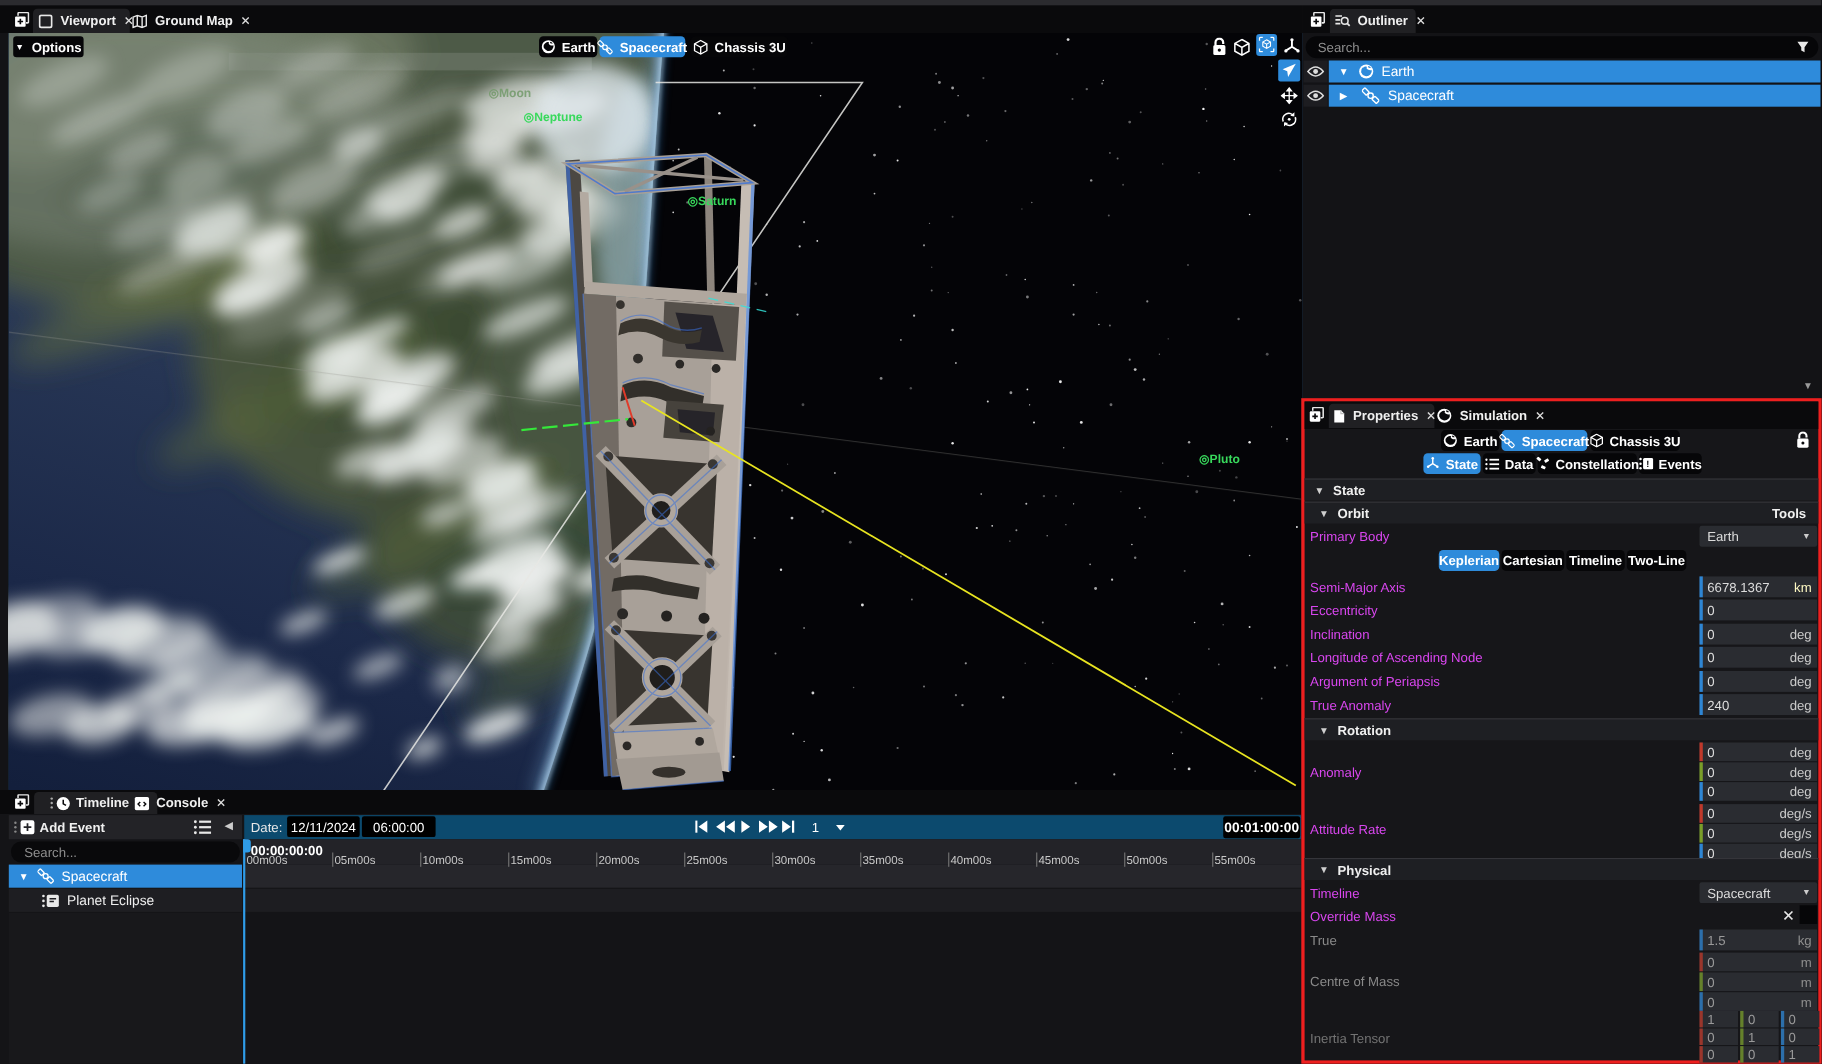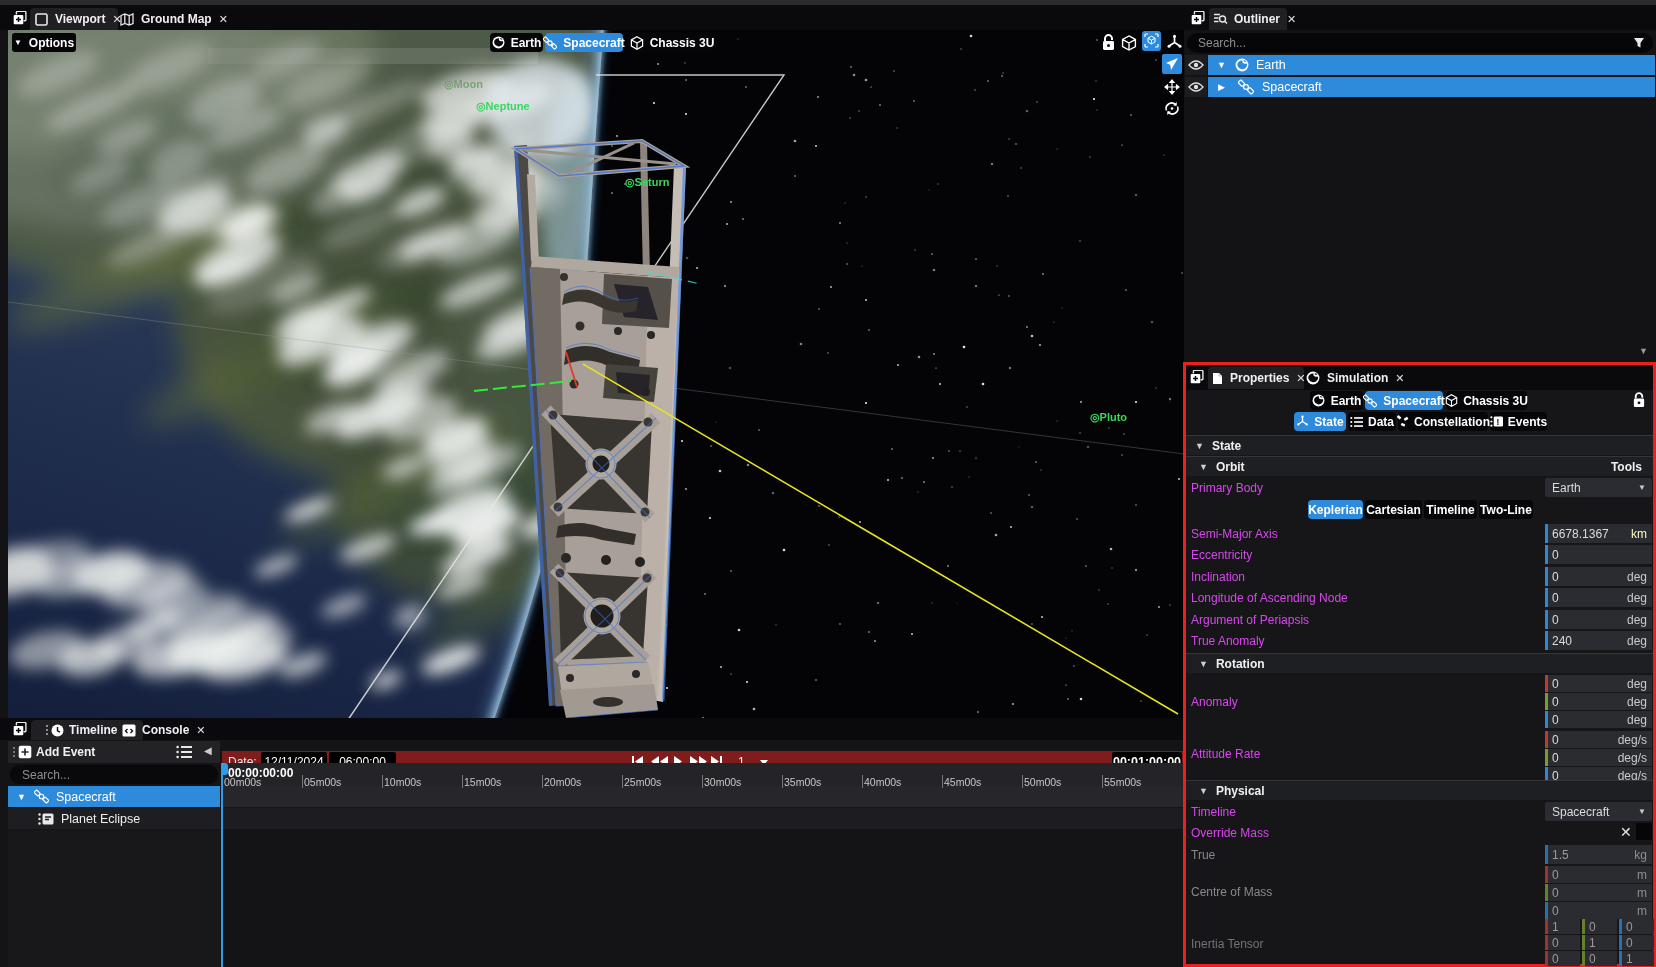--- a/index.html
+++ b/index.html
@@ -633,21 +633,21 @@
           <circle cx="1.5" cy="7" r="1.2"></circle>
           <circle cx="1.5" cy="11.5" r="1.2"></circle>
           <rect x="4.5" y="1.5" width="11" height="11" rx="1.5"></rect>
         </g>
         <path d="M7 5h6 M7 7.5h4" stroke="#1e1e22" stroke-width="1.3"></path>
       </svg>
     <span style="font-size:12.5px;color:#eee;margin-left:7px">Planet Eclipse</span>
   </div>
   <div class="abs" style="left:8px;top:90px;width:212px;height:137px;background:#18181b"></div>
 
-  <div class="abs" style="left:222px;top:11px;width:962px;height:22px;background:#7f1d1d">
+  <div class="abs" style="left:222px;top:1px;width:962px;height:22px;background:#0c4a6e">
     <span class="abs" style="left:6px;top:4px;font-size:12px;color:#e8e8e8">Date:</span>
     <div class="abs" style="left:39px;top:1px;width:66px;height:19px;background:#000;border-radius:2px;color:#fff;font-size:12px;display:flex;align-items:center;justify-content:center">12/11/2024</div>
     <div class="abs" style="left:107px;top:1px;width:67px;height:19px;background:#000;border-radius:2px;color:#fff;font-size:12px;display:flex;align-items:center;justify-content:center">06:00:00</div>
     <svg class="abs ic" style="left:410px;top:4px" width="136" height="13" viewBox="0 0 136 13">
         <g fill="#fff">
           <rect x="0" y="1" width="2" height="11"></rect>
           <path d="M11 1 L3 6.5 L11 12 Z"></path>
           <path d="M27 1 L19 6.5 L27 12 Z M36 1 L28 6.5 L36 12 Z"></path>
           <path d="M42 1 L50 6.5 L42 12 Z"></path>
           <path d="M58 1 L66 6.5 L58 12 Z M67 1 L75 6.5 L67 12 Z"></path>

